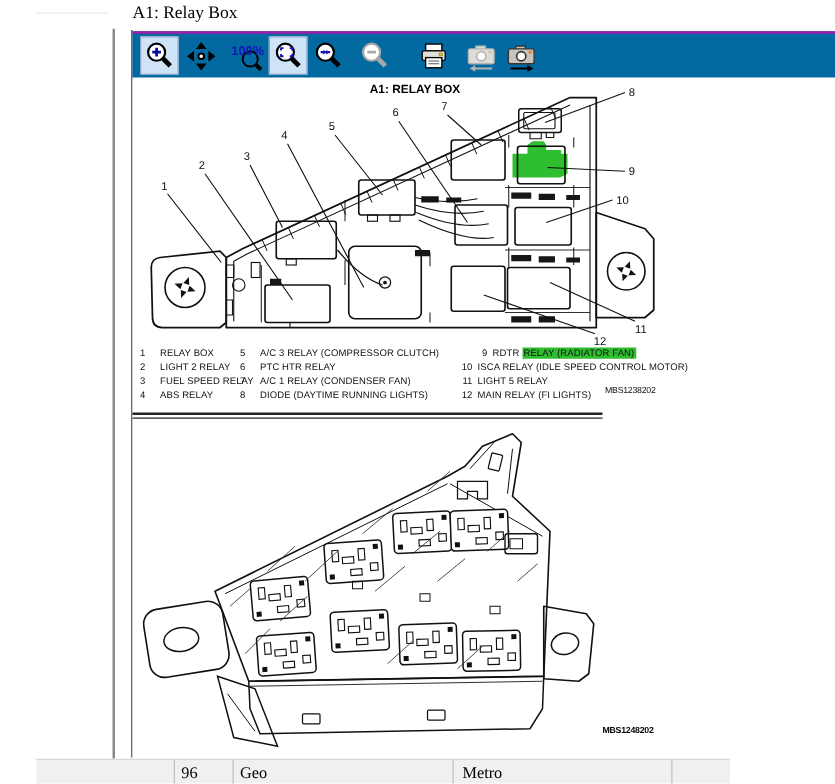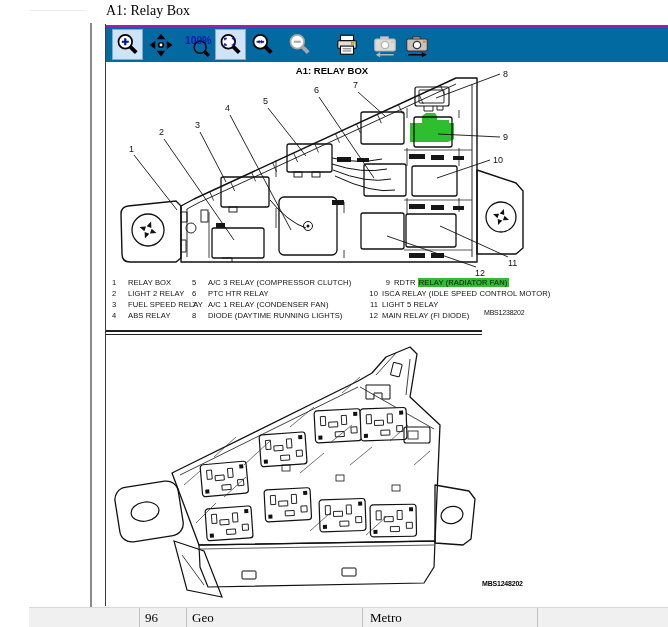--- a/index.html
+++ b/index.html
@@ -29,21 +29,21 @@
   .dtitle{font-family:"Liberation Sans",sans-serif;font-size:9.5px;font-weight:bold;fill:#000;}
   .did{font-family:"Liberation Sans",sans-serif;font-size:7px;font-weight:bold;fill:#000;letter-spacing:-0.2px;}
   
   .lg-row{position:absolute;font-size:7.6px;font-weight:normal;color:#111;white-space:nowrap;
           letter-spacing:0.1px;}
   .lg-num{display:inline-block;width:12px;}
   .lg-num.w14{width:14px;text-align:right;}
   .lg-txt{margin-left:4px;}
   .hl{background:#2fbe2f;padding:0 1px;}
   
-  .statusbar{position:absolute;left:0;top:607px;width:640px;height:20px;background:#f0f0f0;
+  .statusbar{position:absolute;left:0;top:607px;width:555px;height:20px;background:#f0f0f0;
              border-top:1px solid #d9d9d9;font-family:"Liberation Serif",serif;font-size:13px;color:#000;}
   .sb-cell{position:absolute;top:2px;}
   .sb-sep{position:absolute;top:0;width:1px;height:20px;background:#c0c0c0;}
 </style>
 </head>
 <body>
 
 <div class="screen">
 
   <div class="titlebar">
@@ -222,21 +222,21 @@
       <div class="lg-row" style="left:6px;top:227px"><span class="lg-num">2</span><span class="lg-txt">LIGHT 2 RELAY</span></div>
       <div class="lg-row" style="left:6px;top:238px"><span class="lg-num">3</span><span class="lg-txt">FUEL SPEED RELAY</span></div>
       <div class="lg-row" style="left:6px;top:249px"><span class="lg-num">4</span><span class="lg-txt">ABS RELAY</span></div>
       <div class="lg-row" style="left:86px;top:216px"><span class="lg-num">5</span><span class="lg-txt">A/C 3 RELAY (COMPRESSOR CLUTCH)</span></div>
       <div class="lg-row" style="left:86px;top:227px"><span class="lg-num">6</span><span class="lg-txt">PTC HTR RELAY</span></div>
       <div class="lg-row" style="left:86px;top:238px"><span class="lg-num">7</span><span class="lg-txt">A/C 1 RELAY (CONDENSER FAN)</span></div>
       <div class="lg-row" style="left:86px;top:249px"><span class="lg-num">8</span><span class="lg-txt">DIODE (DAYTIME RUNNING LIGHTS)</span></div>
       <div class="lg-row" style="left:270px;top:216px"><span class="lg-num w14">9</span><span class="lg-txt">RDTR</span> <span class="hl">RELAY (RADIATOR FAN)</span></div>
       <div class="lg-row" style="left:258px;top:227px"><span class="lg-num w14">10</span><span class="lg-txt">ISCA RELAY (IDLE SPEED CONTROL MOTOR)</span></div>
       <div class="lg-row" style="left:258px;top:238px"><span class="lg-num w14">11</span><span class="lg-txt">LIGHT 5 RELAY</span></div>
-      <div class="lg-row" style="left:258px;top:249px"><span class="lg-num w14">12</span><span class="lg-txt">MAIN RELAY (FI DIODE)</span></div>
+      <div class="lg-row" style="left:258px;top:249px"><span class="lg-num w14">12</span><span class="lg-txt">MAIN RELAY (FI LIGHTS)</span></div>
       <div class="lg-row" style="left:378px;top:247px;font-size:7px;letter-spacing:-0.2px">MBS1238202</div>
     </div>
 
     <div style="position:absolute;left:0;top:268px;width:376px;height:2px;background:#222"></div>
     <div style="position:absolute;left:0;top:272px;width:376px;height:1px;background:#222"></div>
 
     <svg class="diag" style="left:-2px;top:283px" width="593" height="260" viewBox="0 0 593 260">
       <defs>
         <g id="sock">
           <rect x="0" y="0" width="46" height="32" rx="3" fill="#fff" stroke="#111" stroke-width="1.2"></rect>

